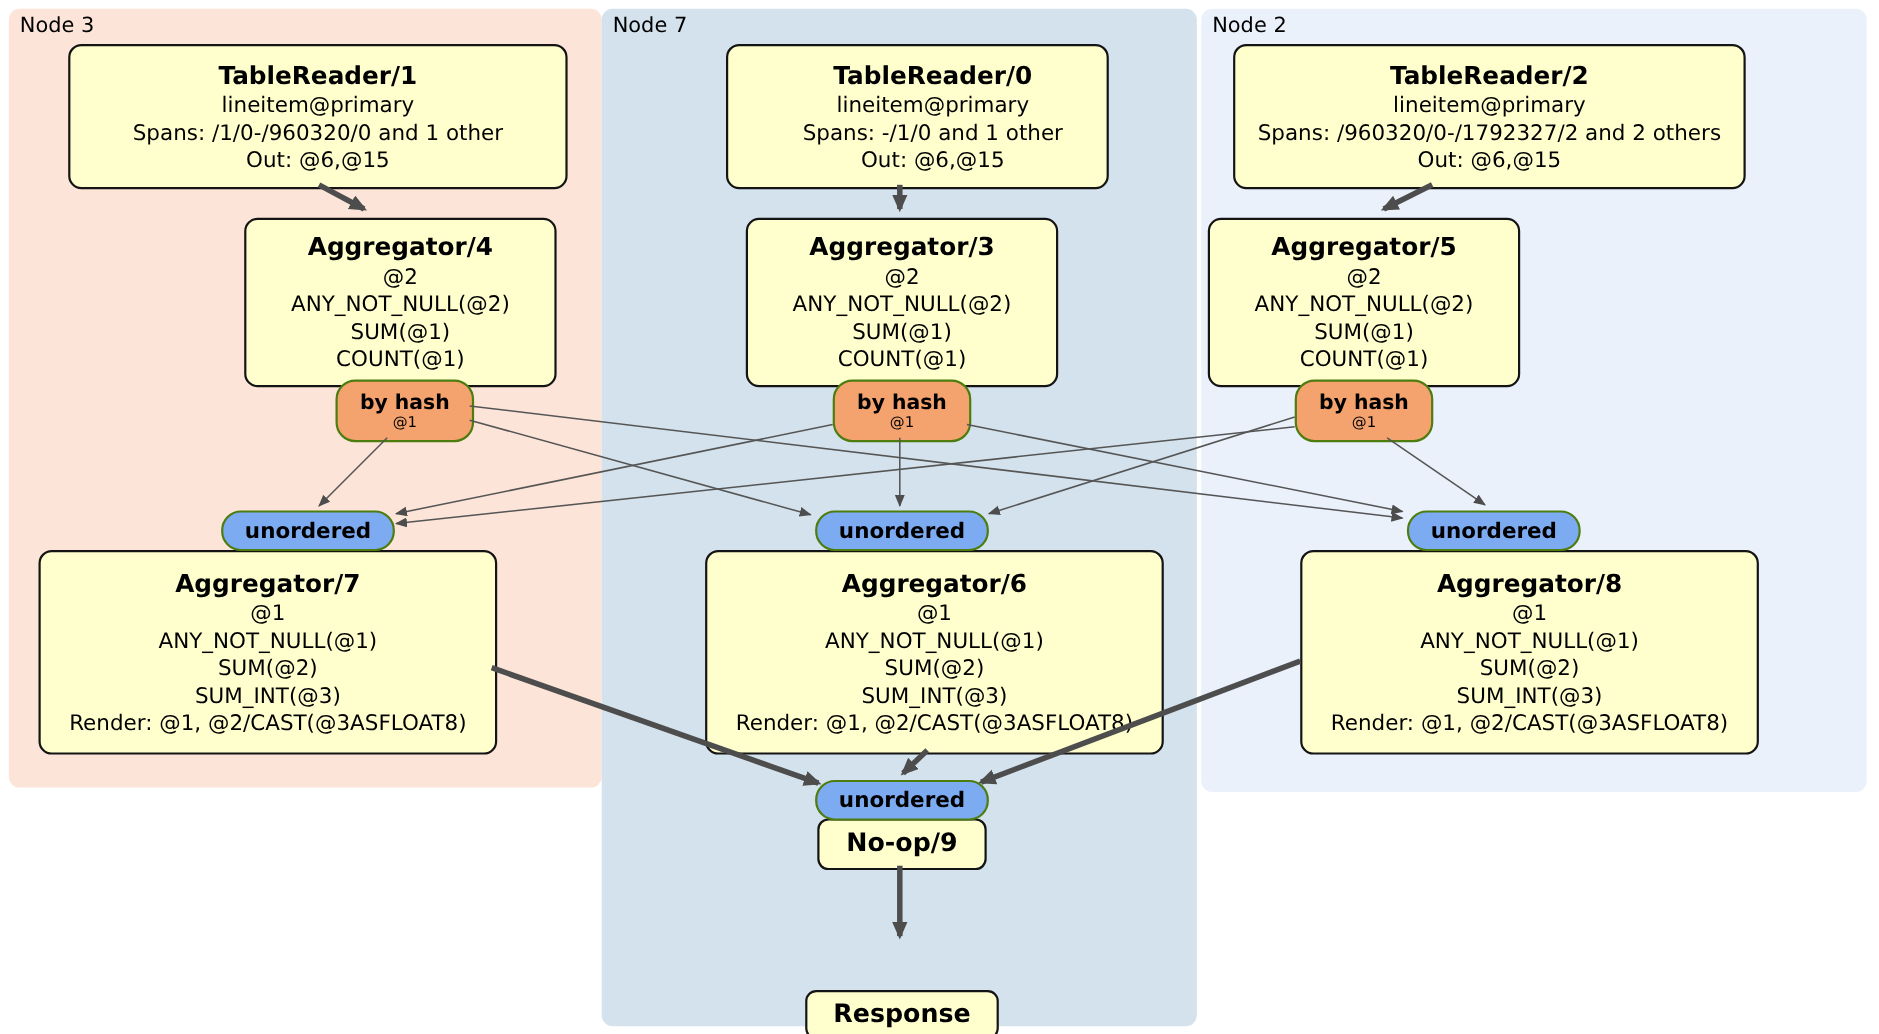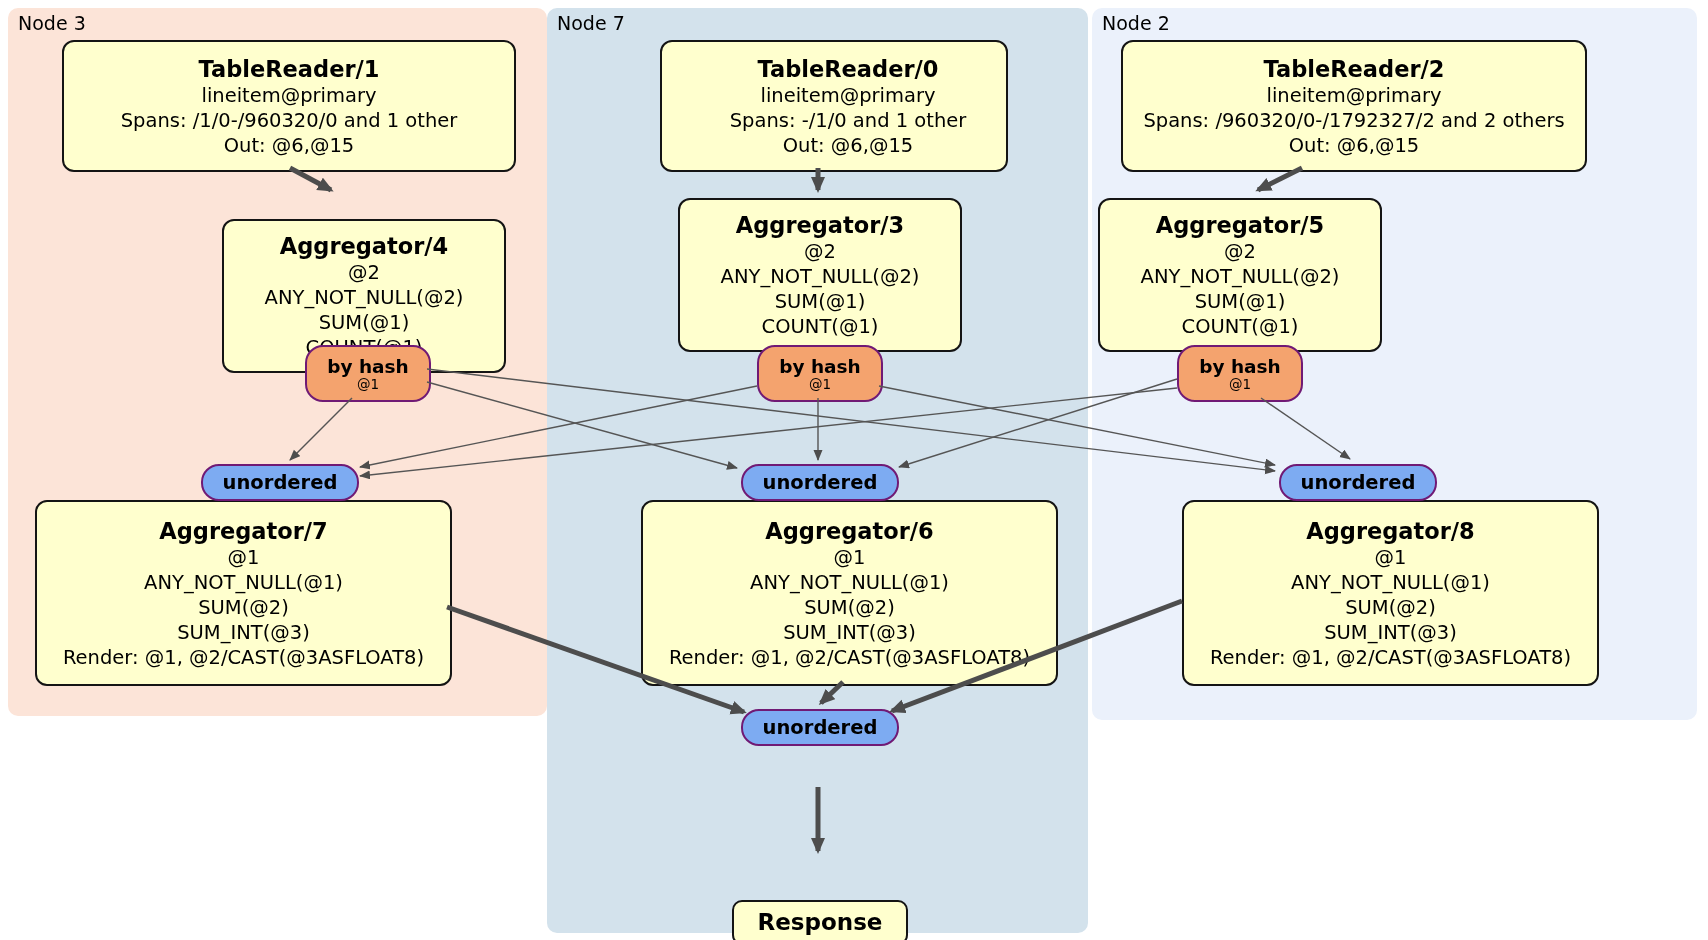--- a/index.html
+++ b/index.html
@@ -15,21 +15,21 @@
   .box {
     position:absolute; z-index:3;
     background:#ffffce; border:2px solid #141414; border-radius:12px;
     display:flex; flex-direction:column; align-items:center; justify-content:center;
     text-align:center; font-size:19.5px; line-height:25px; white-space:nowrap;
   }
   .box .t { font-weight:bold; font-size:22.5px; line-height:28px; }
 
   .pill {
     position:absolute; z-index:4;
-    border:2px solid #701a75; border-radius:18px;
+    border:2px solid #4d7c0f; border-radius:18px;
     display:flex; flex-direction:column; align-items:center; justify-content:center;
     text-align:center; font-weight:bold; white-space:nowrap;
   }
   .router { background:#f4a36e; font-size:18.5px; line-height:21px; }
   .router .sub { font-weight:normal; font-size:13.5px; line-height:15px; }
   .sync { background:#7dabf2; font-size:19.5px; }
 
   .bigt { font-weight:bold; font-size:23px; }
 
   #edges { position:absolute; left:0; top:0; z-index:5; pointer-events:none; }
@@ -47,21 +47,21 @@
   <div class="region-label" style="left:557px; top:12px;">Node 7</div>
   <div class="region-label" style="left:1102px; top:12px;">Node 2</div>
 
   <div class="box" style="left:62px; top:40px; width:450px; height:128px;">
     <div class="t">TableReader/1</div>
     <div>lineitem@primary</div>
     <div>Spans: /1/0-/960320/0 and 1 other</div>
     <div>Out: @6,@15</div>
   </div>
 
-  <div class="box" style="left:222px; top:198px; width:280px; height:150px;margin-top:21px;">
+  <div class="box" style="left:222px; top:198px; width:280px; height:150px;">
     <div class="t">Aggregator/4</div>
     <div>@2</div>
     <div>ANY_NOT_NULL(@2)</div>
     <div>SUM(@1)</div>
     <div>COUNT(@1)</div>
   </div>
 
   <div class="pill router" style="left:305px; top:345px; width:122px; height:53px;">
     <div>by hash</div>
     <div class="sub">@1</div>
@@ -110,20 +110,23 @@
     <div>ANY_NOT_NULL(@1)</div>
     <div>SUM(@2)</div>
     <div>SUM_INT(@3)</div>
     <div>Render: @1, @2/CAST(@3ASFLOAT8)</div>
   </div>
 
   <div class="pill sync" style="left:741px; top:709px; width:154px; height:33px;">
     <div>unordered</div>
   </div>
 
+  <div class="box bigt" style="left:743px; top:744px; width:150px; height:43px; border-radius:10px;">
+    <div>No-op/9</div>
+  </div>
 
   <div class="box bigt" style="left:732px; top:900px; width:172px; height:41px; border-radius:10px;">
     <div>Response</div>
   </div>
 
   <div class="box" style="left:1121px; top:40px; width:462px; height:128px;">
     <div class="t">TableReader/2</div>
     <div>lineitem@primary</div>
     <div>Spans: /960320/0-/1792327/2 and 2 others</div>
     <div>Out: @6,@15</div>

